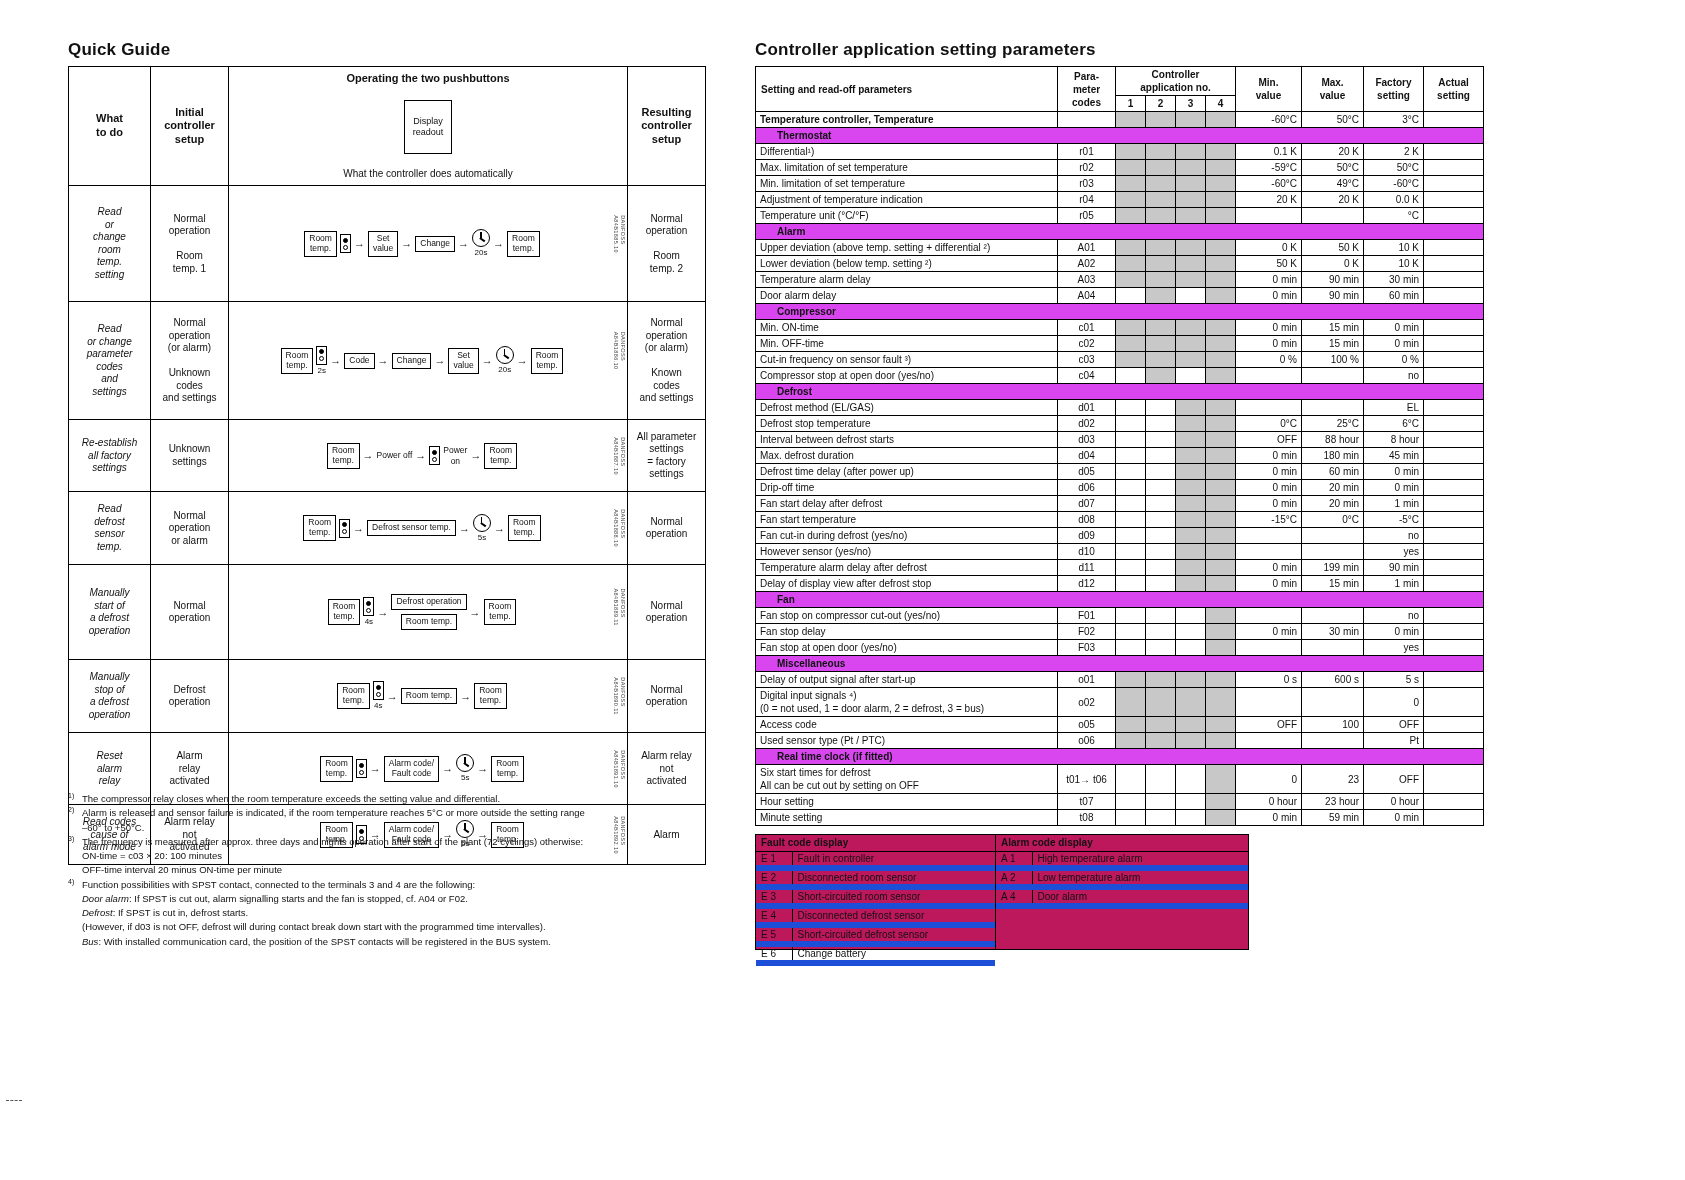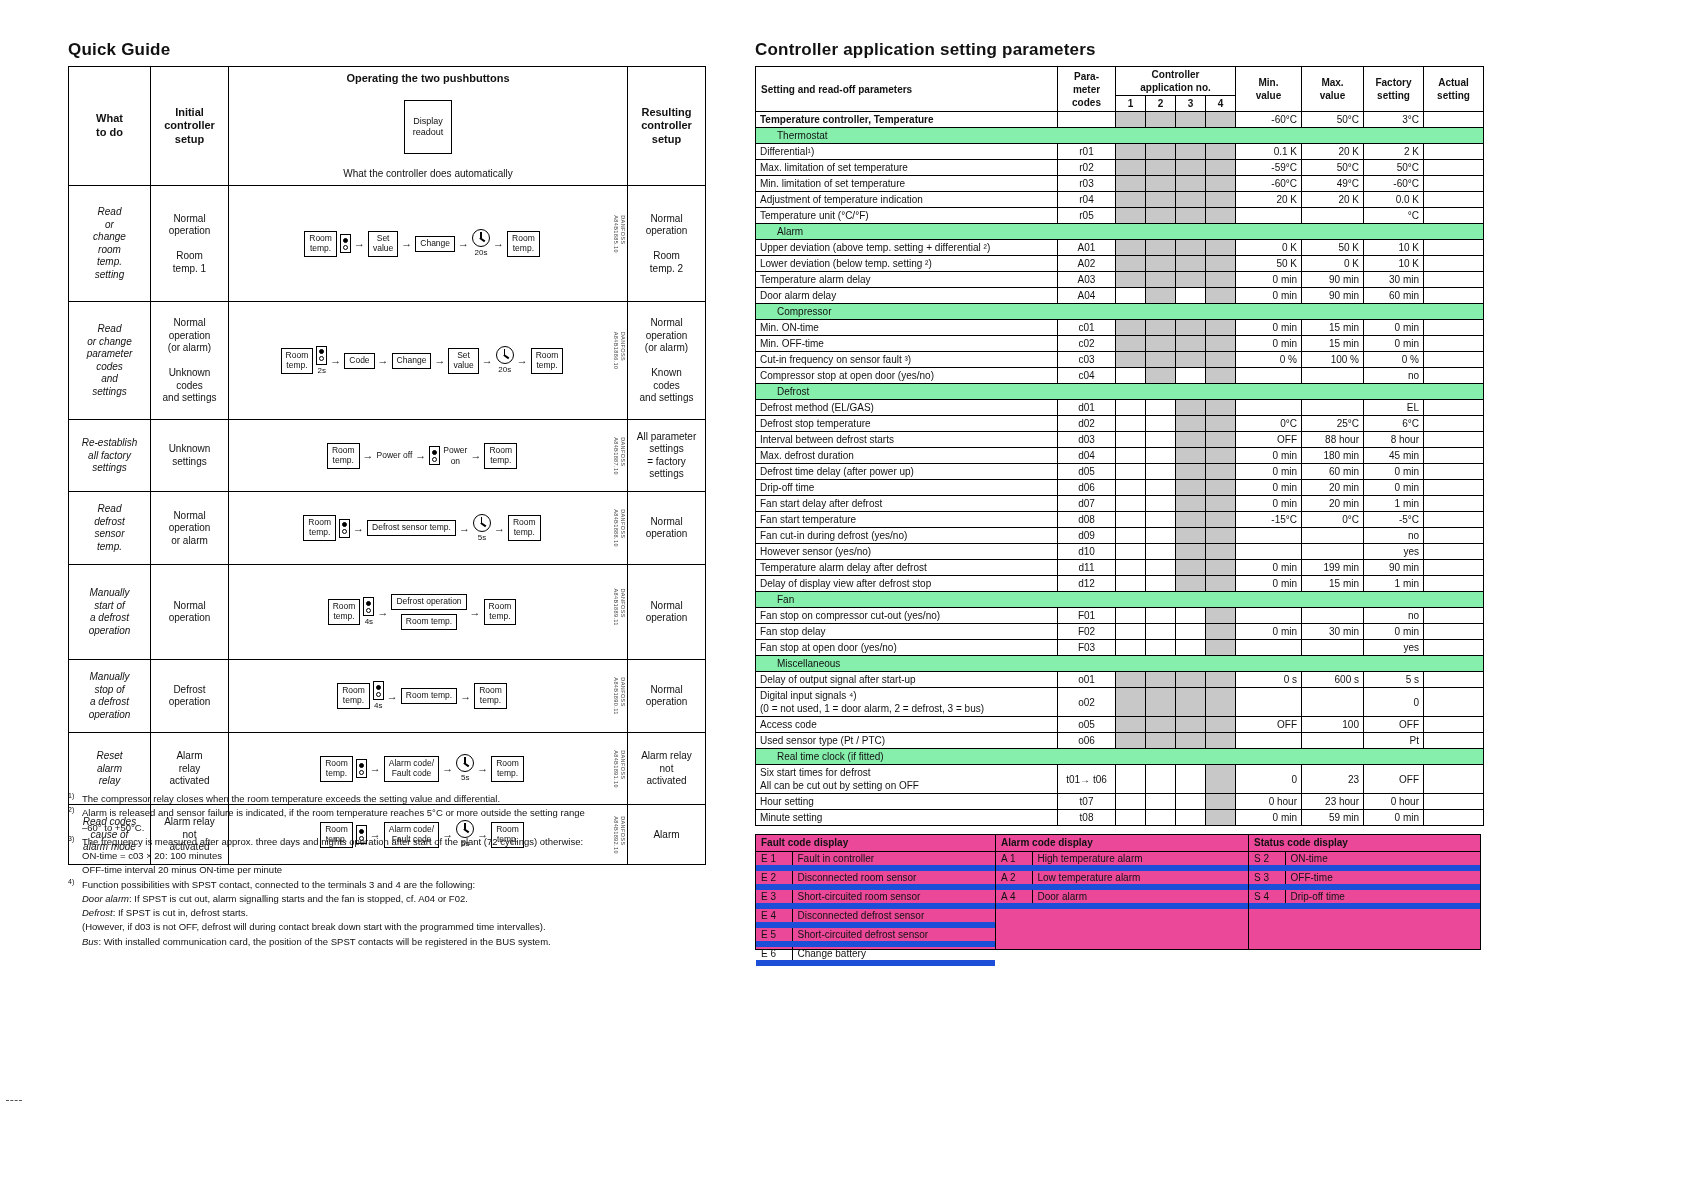--- a/index.html
+++ b/index.html
@@ -56,27 +56,27 @@
   
   .pt{position:absolute;left:755px;top:66px;width:728px;table-layout:fixed;}
   .pt th,.pt td{border:1px solid #000;font-size:10px;padding:1px 4px;line-height:1.3;overflow:hidden;}
   .pt th{font-weight:bold;white-space:pre-line;text-align:center;vertical-align:middle;}
   .pt th.al{text-align:left;padding-left:5px;}
   .pt tbody tr{height:16px;}
   .pt td.nm{text-align:left;white-space:pre-line;}
   .pt td.nm.b{font-weight:bold;}
   .pt td.cd{text-align:center;}
   .pt td.v{text-align:right;}
-  .pt td.sec{background:#86efac;font-weight:normal;padding-left:21px;}
+  .pt td.sec{background:#d946ef;font-weight:bold;padding-left:21px;}
   .pt td.app{padding:0;}
   .pt td.app.on{background:#c8c8c8;}
 
   
   #code-tables{position:absolute;left:755px;top:834px;display:flex;}
-  .ct{border:1px solid #000;height:116px;background:#ec4899;}
+  .ct{border:1px solid #000;height:116px;background:#be185d;}
   .ct + .ct{margin-left:-1px;}
   .ct-h{border-bottom:1px solid #000;font-weight:bold;font-size:10px;padding:2px 5px;height:17px;}
   .ct table{width:100%;}
   .ct td{border-bottom:6px solid #1d4ed8;font-size:10px;padding:1px 5px;height:14px;}
   .ct td.ct-c{border-right:1px solid #000;width:36px;text-align:left;}
 
   
   #page-mark{position:absolute;left:6px;top:1100px;width:16px;border-top:1px dashed #555;}
 </style>
 </head>
@@ -813,34 +813,15 @@
             <td class="ct-c">A 2</td>
             <td class="ct-d">Low temperature alarm</td>
           </tr>
           <tr>
             <td class="ct-c">A 4</td>
             <td class="ct-d">Door alarm</td>
           </tr>
         </tbody>
       </table>
     </div>
-    <div class="ct" style="width: 233px;">
-      <div class="ct-h">Status code display</div>
-      <table>
-        <tbody>
-          <tr>
-            <td class="ct-c">S 2</td>
-            <td class="ct-d">ON-time</td>
-          </tr>
-          <tr>
-            <td class="ct-c">S 3</td>
-            <td class="ct-d">OFF-time</td>
-          </tr>
-          <tr>
-            <td class="ct-c">S 4</td>
-            <td class="ct-d">Drip-off time</td>
-          </tr>
-        </tbody>
-      </table>
-    </div>
   </div>
 
 <div id="page-mark"></div>
 
 </body></html>

